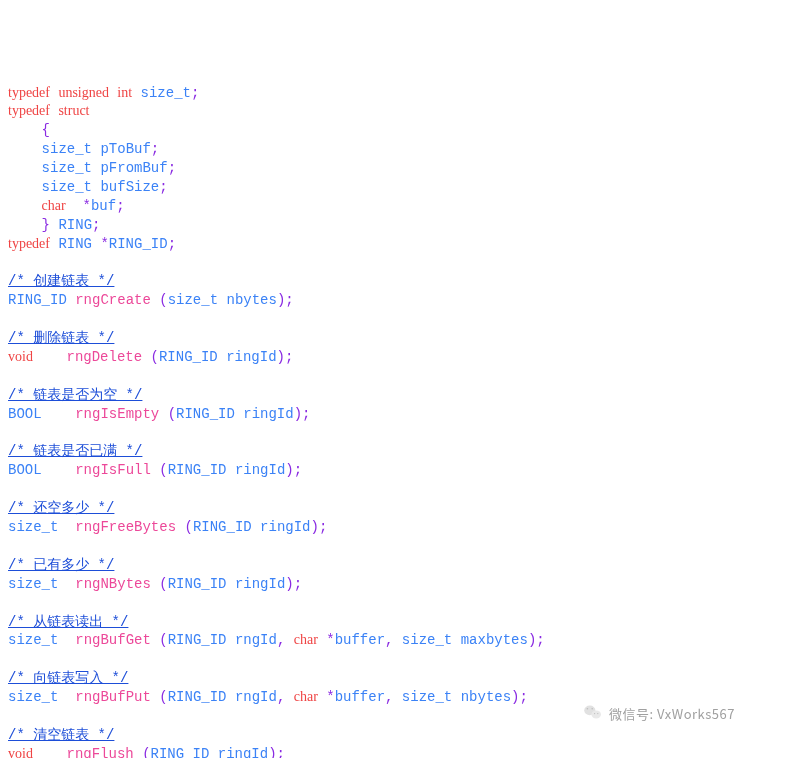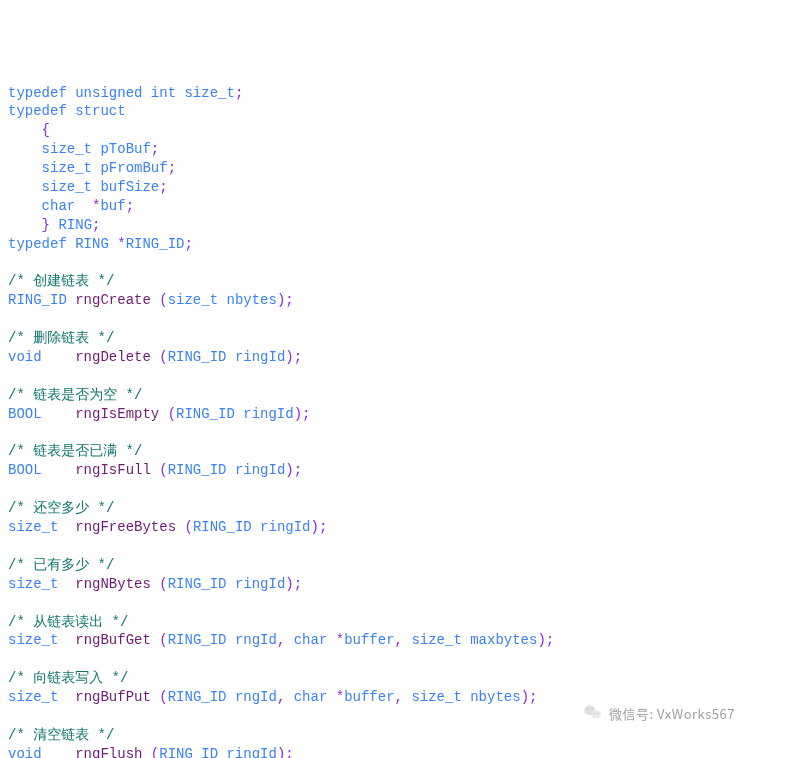--- a/index.html
+++ b/index.html
@@ -4,25 +4,25 @@
 <style>
   body {
     margin: 0;
     padding: 8px;
     background: #ffffff;
     font-family: "Courier New", Consolas, monospace;
     font-size: 14px;
     line-height: 1.35;
     white-space: pre;
   }
-  .kw  { color: #3b82f6; }  
+  .kw  { color: #ef4444; font-family: Liberation Serif, serif; }  
   .typ { color: #3b82f6; }  
   .pun { color: #8a2be2; }  
-  .cmt { color: #0f766e; }  
-  .nam { color: #701a75; } 
+  .cmt { color: #1d4ed8; text-decoration: underline; }  
+  .nam { color: #ec4899; } 
   .watermark {
     position: fixed;
     bottom: 34px;
     right: 60px;
     color: #a0a0a0;
     font-family: "PingFang SC","Noto Sans CJK SC","Microsoft YaHei",sans-serif;
     font-size: 13px;
     letter-spacing: 0.5px;
     display: flex;
     align-items: center;

